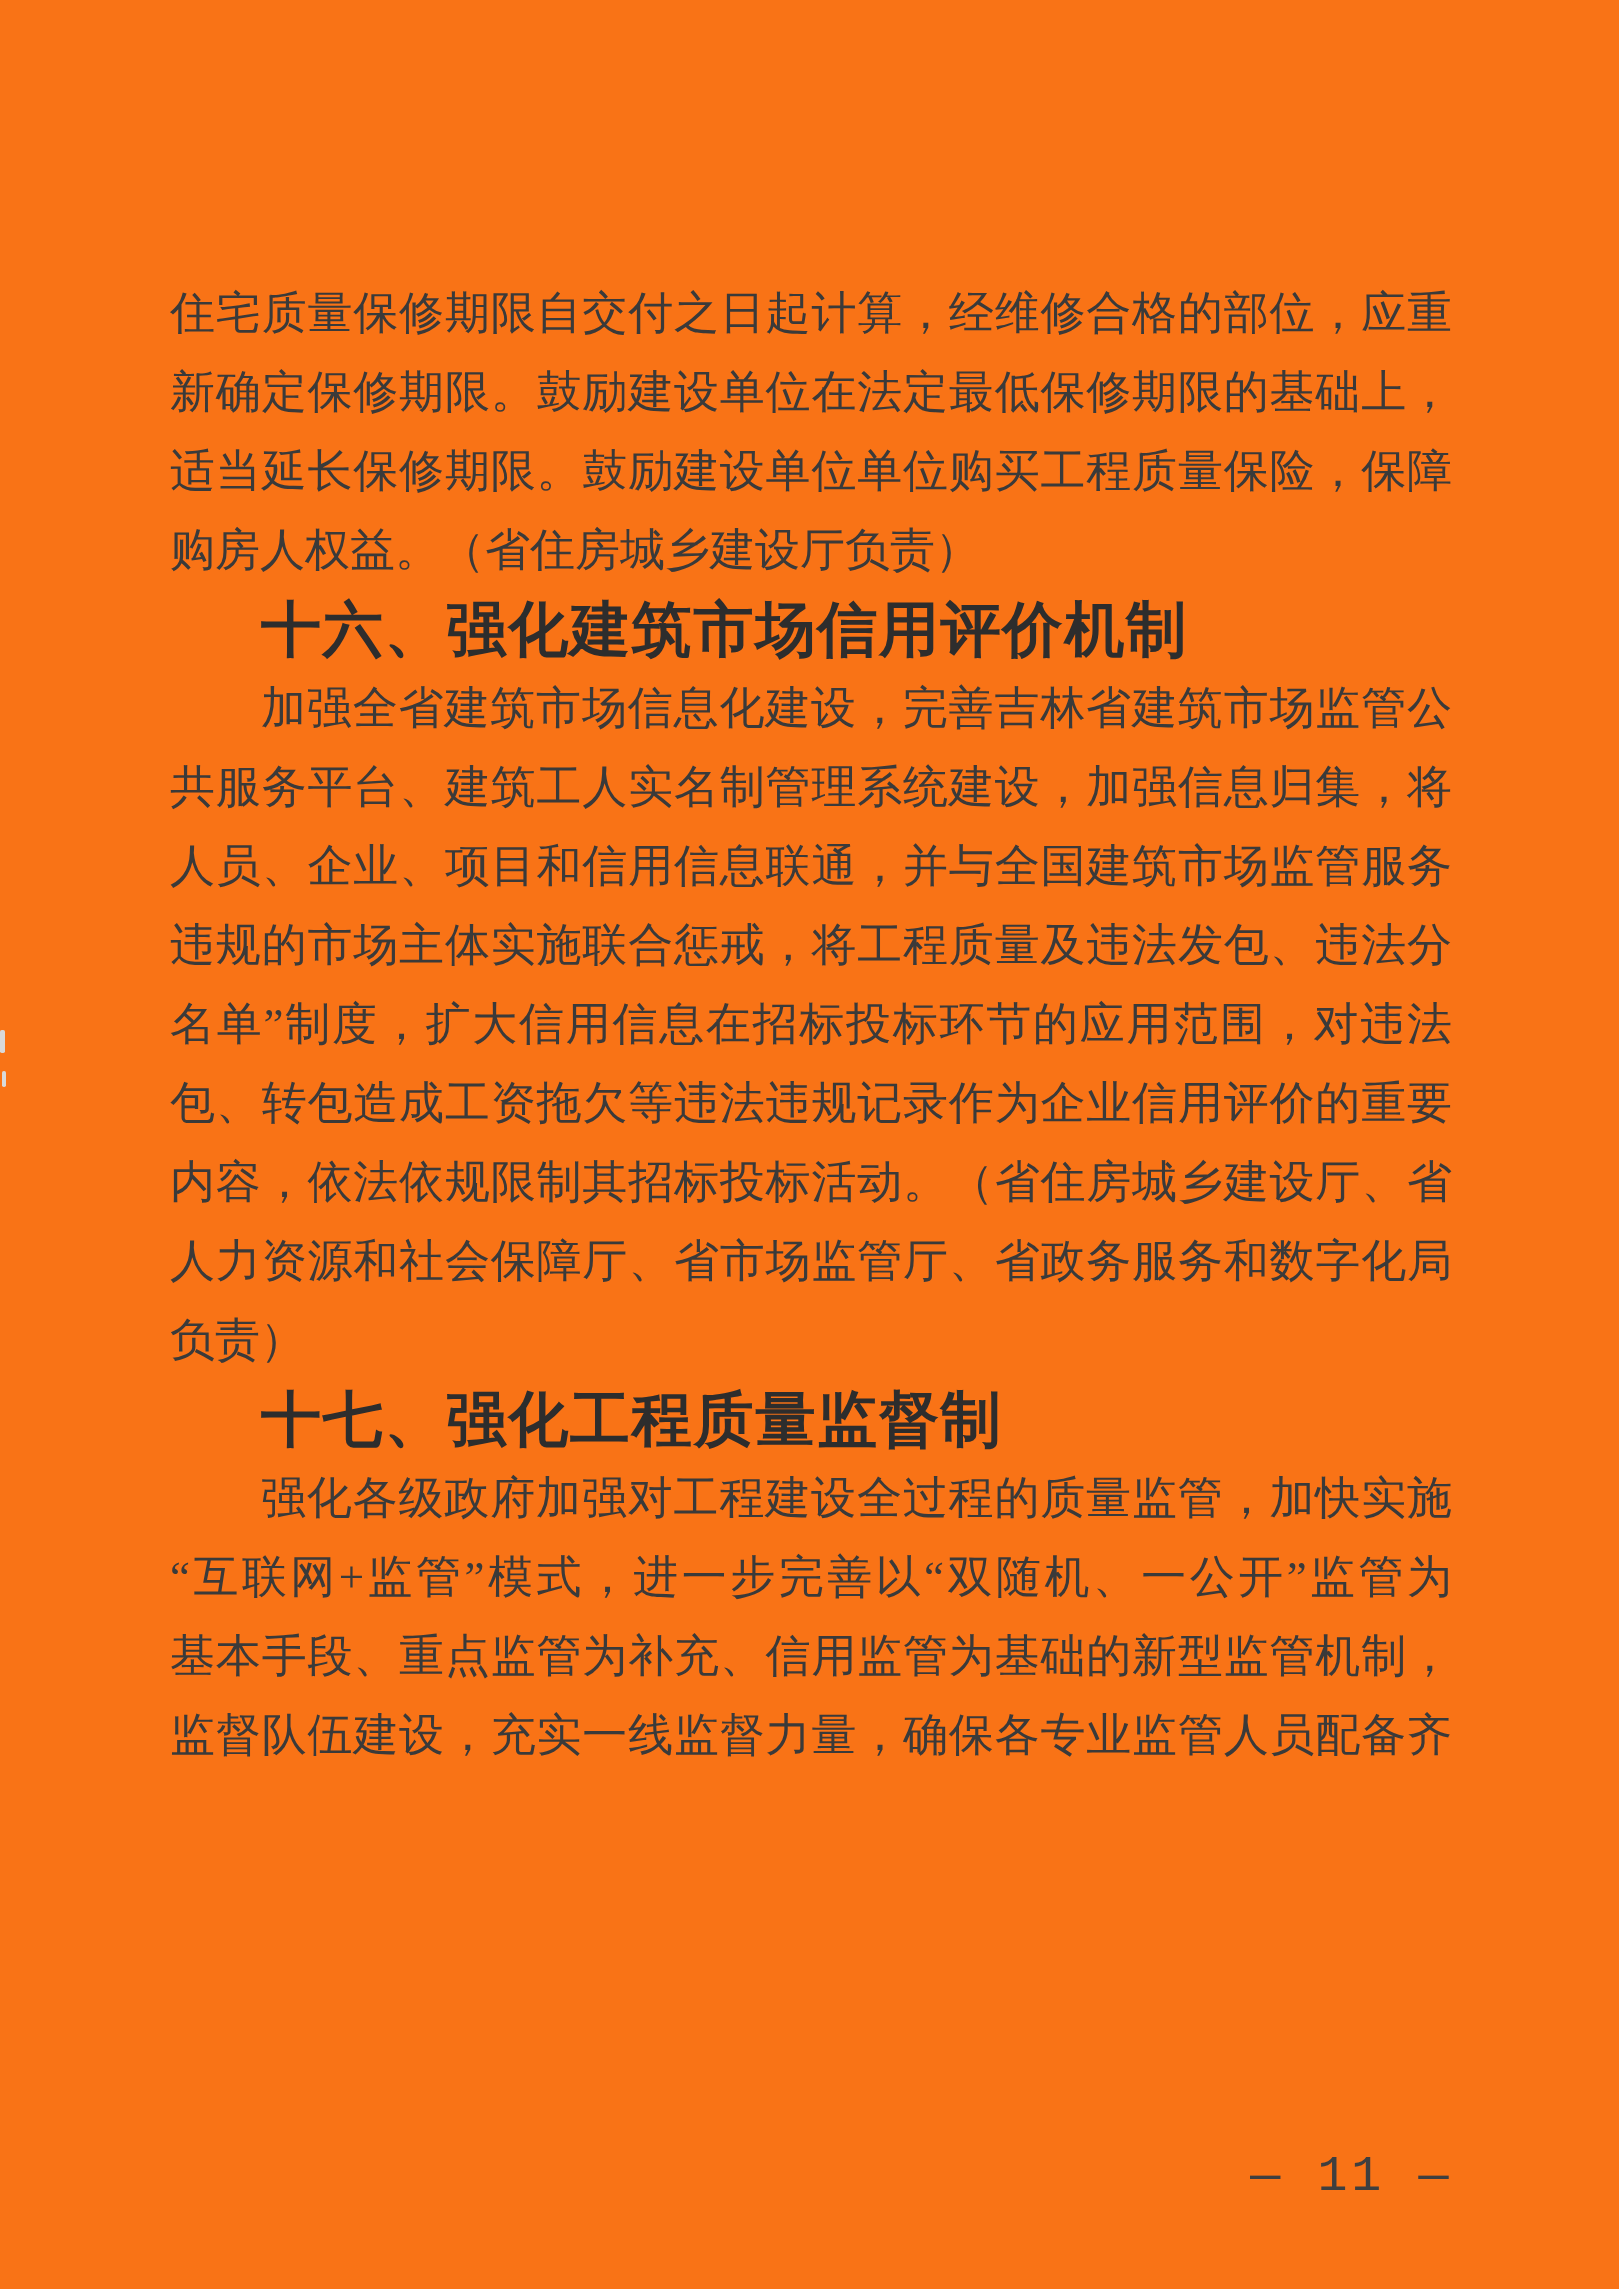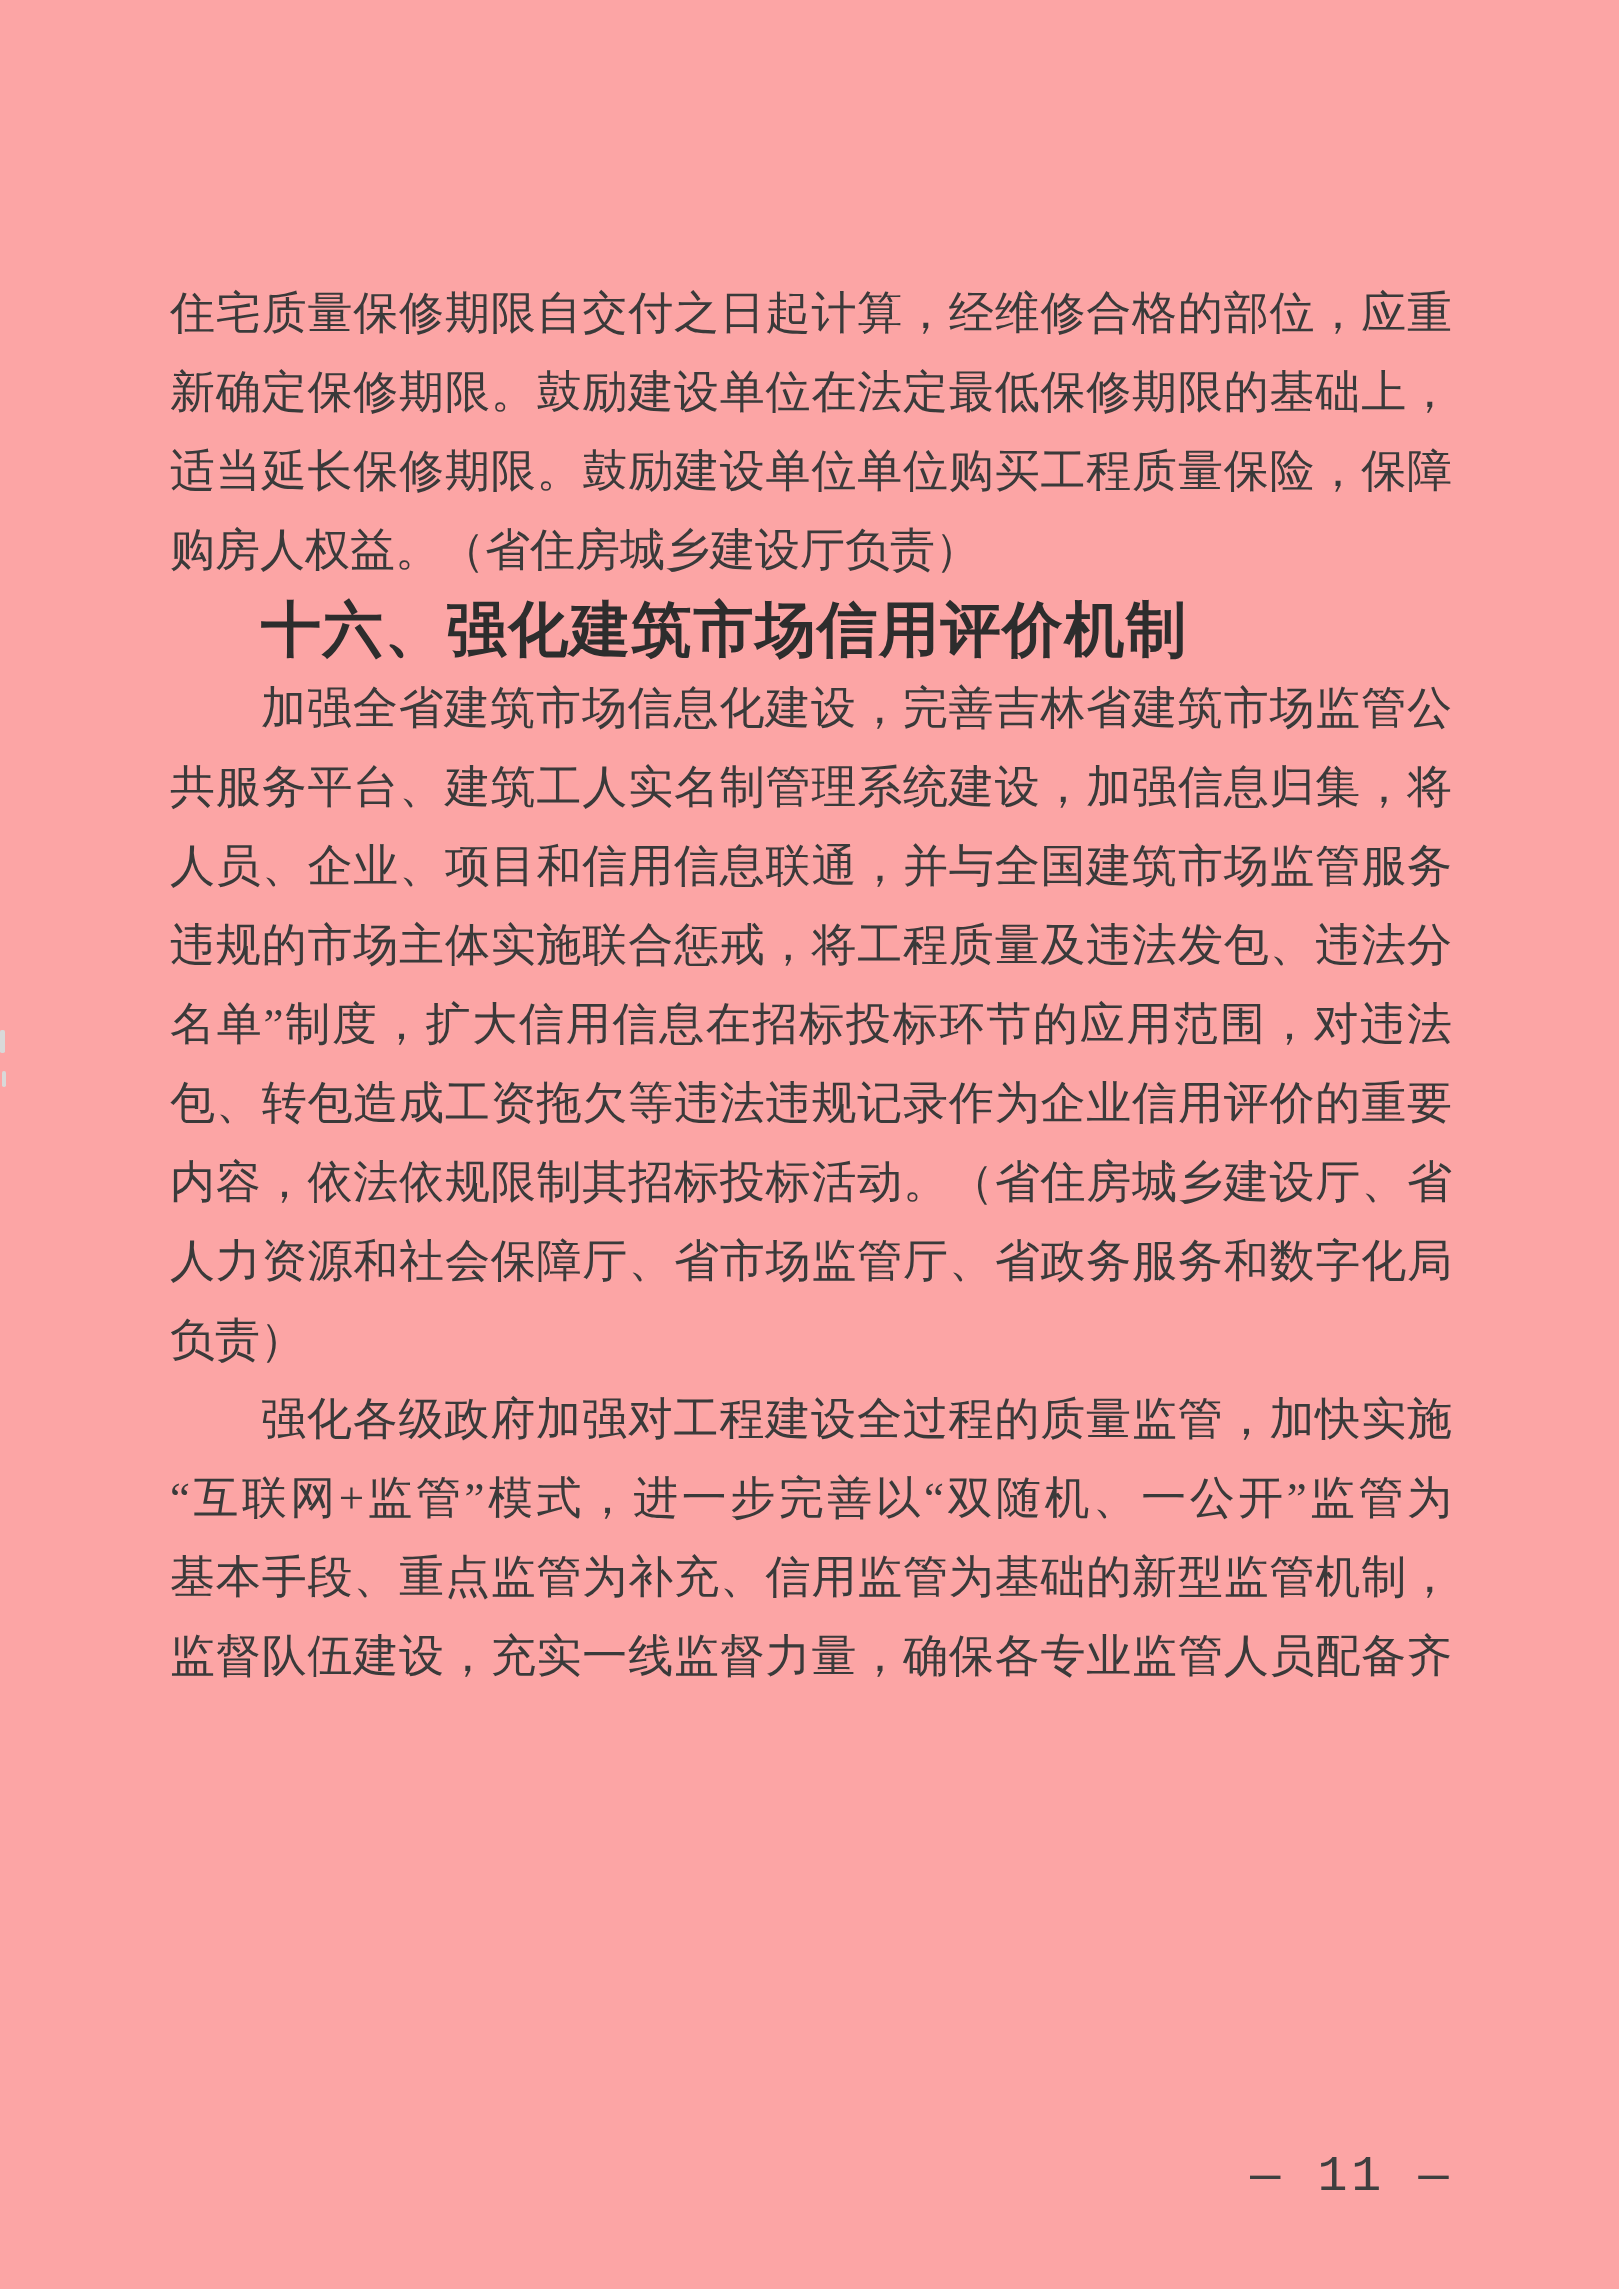--- a/index.html
+++ b/index.html
@@ -4,21 +4,21 @@
 <style>
   html, body {
     margin: 0;
     padding: 0;
     background: #ffffff;
   }
   .page {
     position: relative;
     width: 1619px;
     height: 2289px;
-    background: #fca5a5;
+    background: #f97316;
     overflow: hidden;
   }
   .content {
     position: absolute;
     left: 170px;
     top: 274px;
     width: 1282px;
   }
   .line {
     font-family: "Liberation Serif", "DejaVu Serif", serif;
@@ -82,20 +82,21 @@
     <div class="line indent">加强全省建筑市场信息化建设，完善吉林省建筑市场监管公</div>
     <div class="line">共服务平台、建筑工人实名制管理系统建设，加强信息归集，将</div>
     <div class="line">人员、企业、项目和信用信息联通，并与全国建筑市场监管服务</div>
     <div class="line">违规的市场主体实施联合惩戒，将工程质量及违法发包、违法分</div>
     <div class="line">名单”制度，扩大信用信息在招标投标环节的应用范围，对违法</div>
     <div class="line">包、转包造成工资拖欠等违法违规记录作为企业信用评价的重要</div>
     <div class="line">内容，依法依规限制其招标投标活动。（省住房城乡建设厅、省</div>
     <div class="line">人力资源和社会保障厅、省市场监管厅、省政务服务和数字化局</div>
     <div class="line end">负责）</div>
 
+    <div class="heading">十七、强化工程质量监督制</div>
 
     <div class="line indent">强化各级政府加强对工程建设全过程的质量监管，加快实施</div>
     <div class="line">“互联网+监管”模式，进一步完善以“双随机、一公开”监管为</div>
     <div class="line">基本手段、重点监管为补充、信用监管为基础的新型监管机制，</div>
     <div class="line">监督队伍建设，充实一线监督力量，确保各专业监管人员配备齐</div>
 
   </div>
 
   <div class="page-number">— 11 —</div>
 

